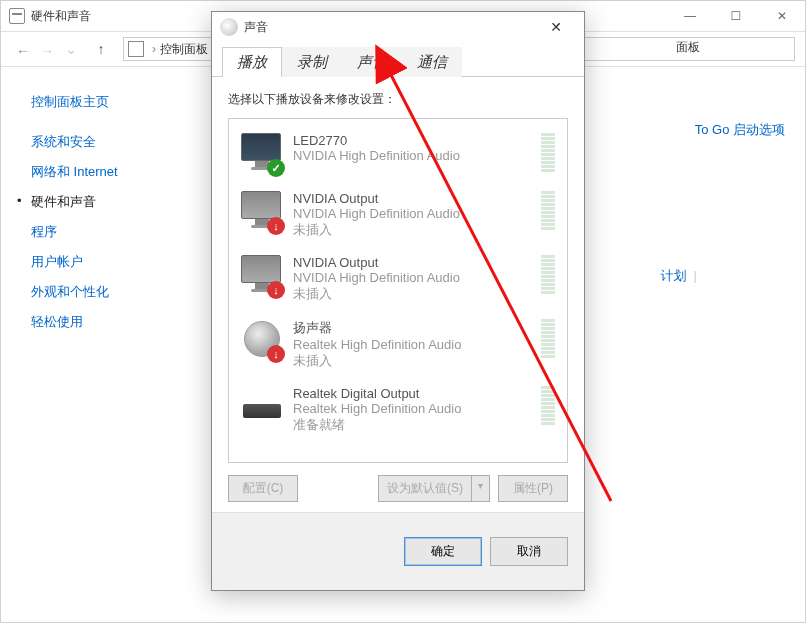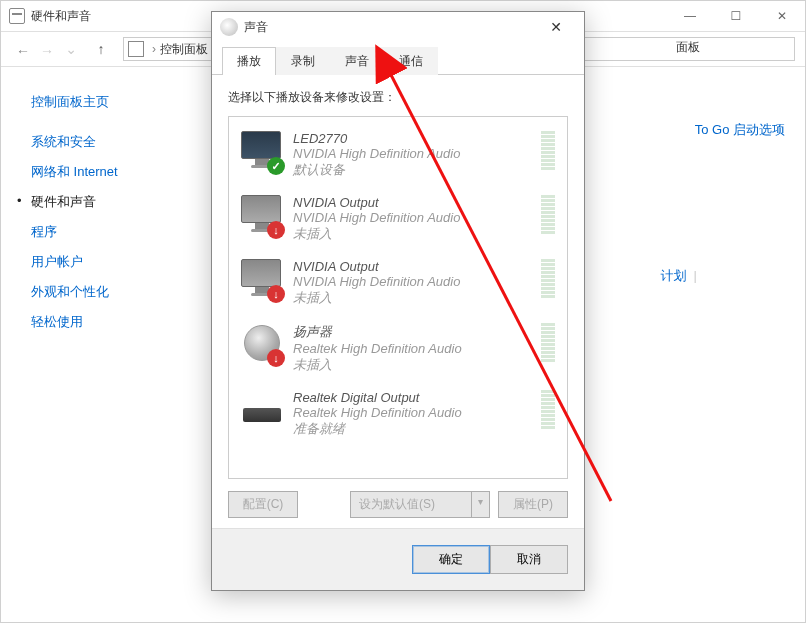--- a/index.html
+++ b/index.html
@@ -29,48 +29,48 @@
 .extra1 { position: absolute; right: 20px; top: 54px; color: #0066cc; font-size: 13px; }
 .extra2 { position: absolute; right: 108px; top: 200px; color: #0066cc; font-size: 13px; }
 
 
 .dialog { position: absolute; left: 211px; top: 11px; width: 374px; height: 580px; background: #fff; border: 1px solid #888; box-shadow: 0 5px 25px rgba(0,0,0,0.25); display: flex; flex-direction: column; }
 .dlg-title { height: 30px; display: flex; align-items: center; padding: 0 8px; }
 .dlg-title .dicon { width: 18px; height: 18px; border-radius: 50%; background: radial-gradient(circle at 40% 40%, #fff, #bbb); margin-right: 6px; }
 .dlg-title-text { font-size: 12px; color: #333; }
 .dlg-close { margin-left: auto; width: 40px; text-align: center; font-size: 14px; color: #333; cursor: pointer; }
 .tabstrip { display: flex; padding: 0 10px; border-bottom: 1px solid #ccc; margin-top: 4px; }
-.tab { padding: 5px 14px; font-size: 12px; color: #333; border: 1px solid transparent; border-bottom: none; cursor: pointer; position: relative; top: 1px; background: #f3f3f3; }
+.tab { padding: 5px 14px; font-size: 15px; color: #333; border: 1px solid transparent; border-bottom: none; cursor: pointer; position: relative; top: 1px; background: #f3f3f3; font-style: italic; }
 .tab.active { background: #fff; border-color: #ccc; }
 .dlg-content { flex: 1; padding: 14px 16px 10px 16px; display: flex; flex-direction: column; justify-content: center; }
 .instr { font-size: 12px; color: #333; margin-bottom: 10px; }
 .devlist { border: 1px solid #ccc; flex: 1; overflow: auto; padding: 6px 4px; }
 .dev { display: flex; padding: 8px 8px; align-items: flex-start; }
 .dev-icon { width: 42px; height: 42px; position: relative; margin-right: 10px; flex-shrink: 0; }
 .monitor { width: 40px; height: 28px; background: linear-gradient(#2a3a4a, #3d5266); border: 1px solid #666; border-radius: 2px; }
 .stand { width: 14px; height: 6px; background: #888; margin: 0 auto; }
 .base { width: 22px; height: 3px; background: #999; margin: 0 auto; border-radius: 2px; }
 .speaker { width: 36px; height: 36px; border-radius: 50%; background: radial-gradient(circle at 40% 35%, #eee, #aaa 60%, #888); margin: 2px auto 0 auto; border: 1px solid #999; }
 .digital { width: 38px; height: 14px; background: linear-gradient(#555, #333); margin: 18px auto 0 auto; border-radius: 2px; }
 .ovl { position: absolute; right: -2px; bottom: -2px; width: 18px; height: 18px; border-radius: 50%; display: flex; align-items: center; justify-content: center; font-size: 11px; color: #fff; font-weight: bold; }
 .ovl.check { background: #2a9a2a; }
 .ovl.down { background: #d93333; }
-.dev-text { flex: 1; font-style: italic; }
+.dev-text { flex: 1; }
 .dev-name { font-size: 13px; color: #555; }
 .dev-desc { font-size: 13px; color: #999; }
 .dev-status { font-size: 13px; color: #999; }
 .meter { width: 14px; display: flex; flex-direction: column; gap: 1px; margin-left: 8px; }
 .meter div { height: 3px; background: #d8e8d8; }
 .btnrow { display: flex; gap: 8px; margin-top: 12px; }
 .btn { border: 1px solid #adadad; background: #e7e7e7; font-size: 12px; padding: 4px 10px; color: #666; cursor: pointer; min-width: 70px; text-align: center; }
 .btn.disabled { color: #aaa; }
-.btn.split { display: flex; padding: 0; gap: 28px; }
+.btn.split { display: flex; padding: 0; }
 .btn.split span:first-child { padding: 4px 8px; }
 .btn.split span:last-child { border-left: 1px solid #adadad; padding: 4px 6px; font-size: 10px; }
-.dlg-footer { border-top: 1px solid #e0e0e0; padding: 16px 16px; display: flex; justify-content: flex-end; gap: 0; background: #f0f0f0; }
+.dlg-footer { border-top: 1px solid #e0e0e0; padding: 24px 16px; display: flex; justify-content: flex-end; gap: 8px; background: #f0f0f0; }
 .fbtn { border: 1px solid #adadad; background: #e7e7e7; font-size: 12px; padding: 5px 0; width: 78px; text-align: center; cursor: pointer; }
 .fbtn.primary { border-color: #4a90d9; box-shadow: inset 0 0 0 1px rgba(74,144,217,0.4); }
 
 
 .arrow-svg { position: absolute; left: 211px; top: 11px; width: 453px; height: 580px; pointer-events: none; }
 </style>
 </head>
 <body>
 
 <div class="bg-window">
@@ -132,21 +132,20 @@
       <div class="dev">
         <div class="dev-icon">
           <div class="monitor"></div>
             <div class="stand"></div>
             <div class="base"></div>
           <div class="ovl check">✓</div>
         </div>
         <div class="dev-text">
           <div class="dev-name">LED2770</div>
           <div class="dev-desc">NVIDIA High Definition Audio</div>
-          <div class="dev-status">默认设备</div>
         </div>
         <div class="meter">
             <div></div>
             <div></div>
             <div></div>
             <div></div>
             <div></div>
             <div></div>
             <div></div>
             <div></div>

